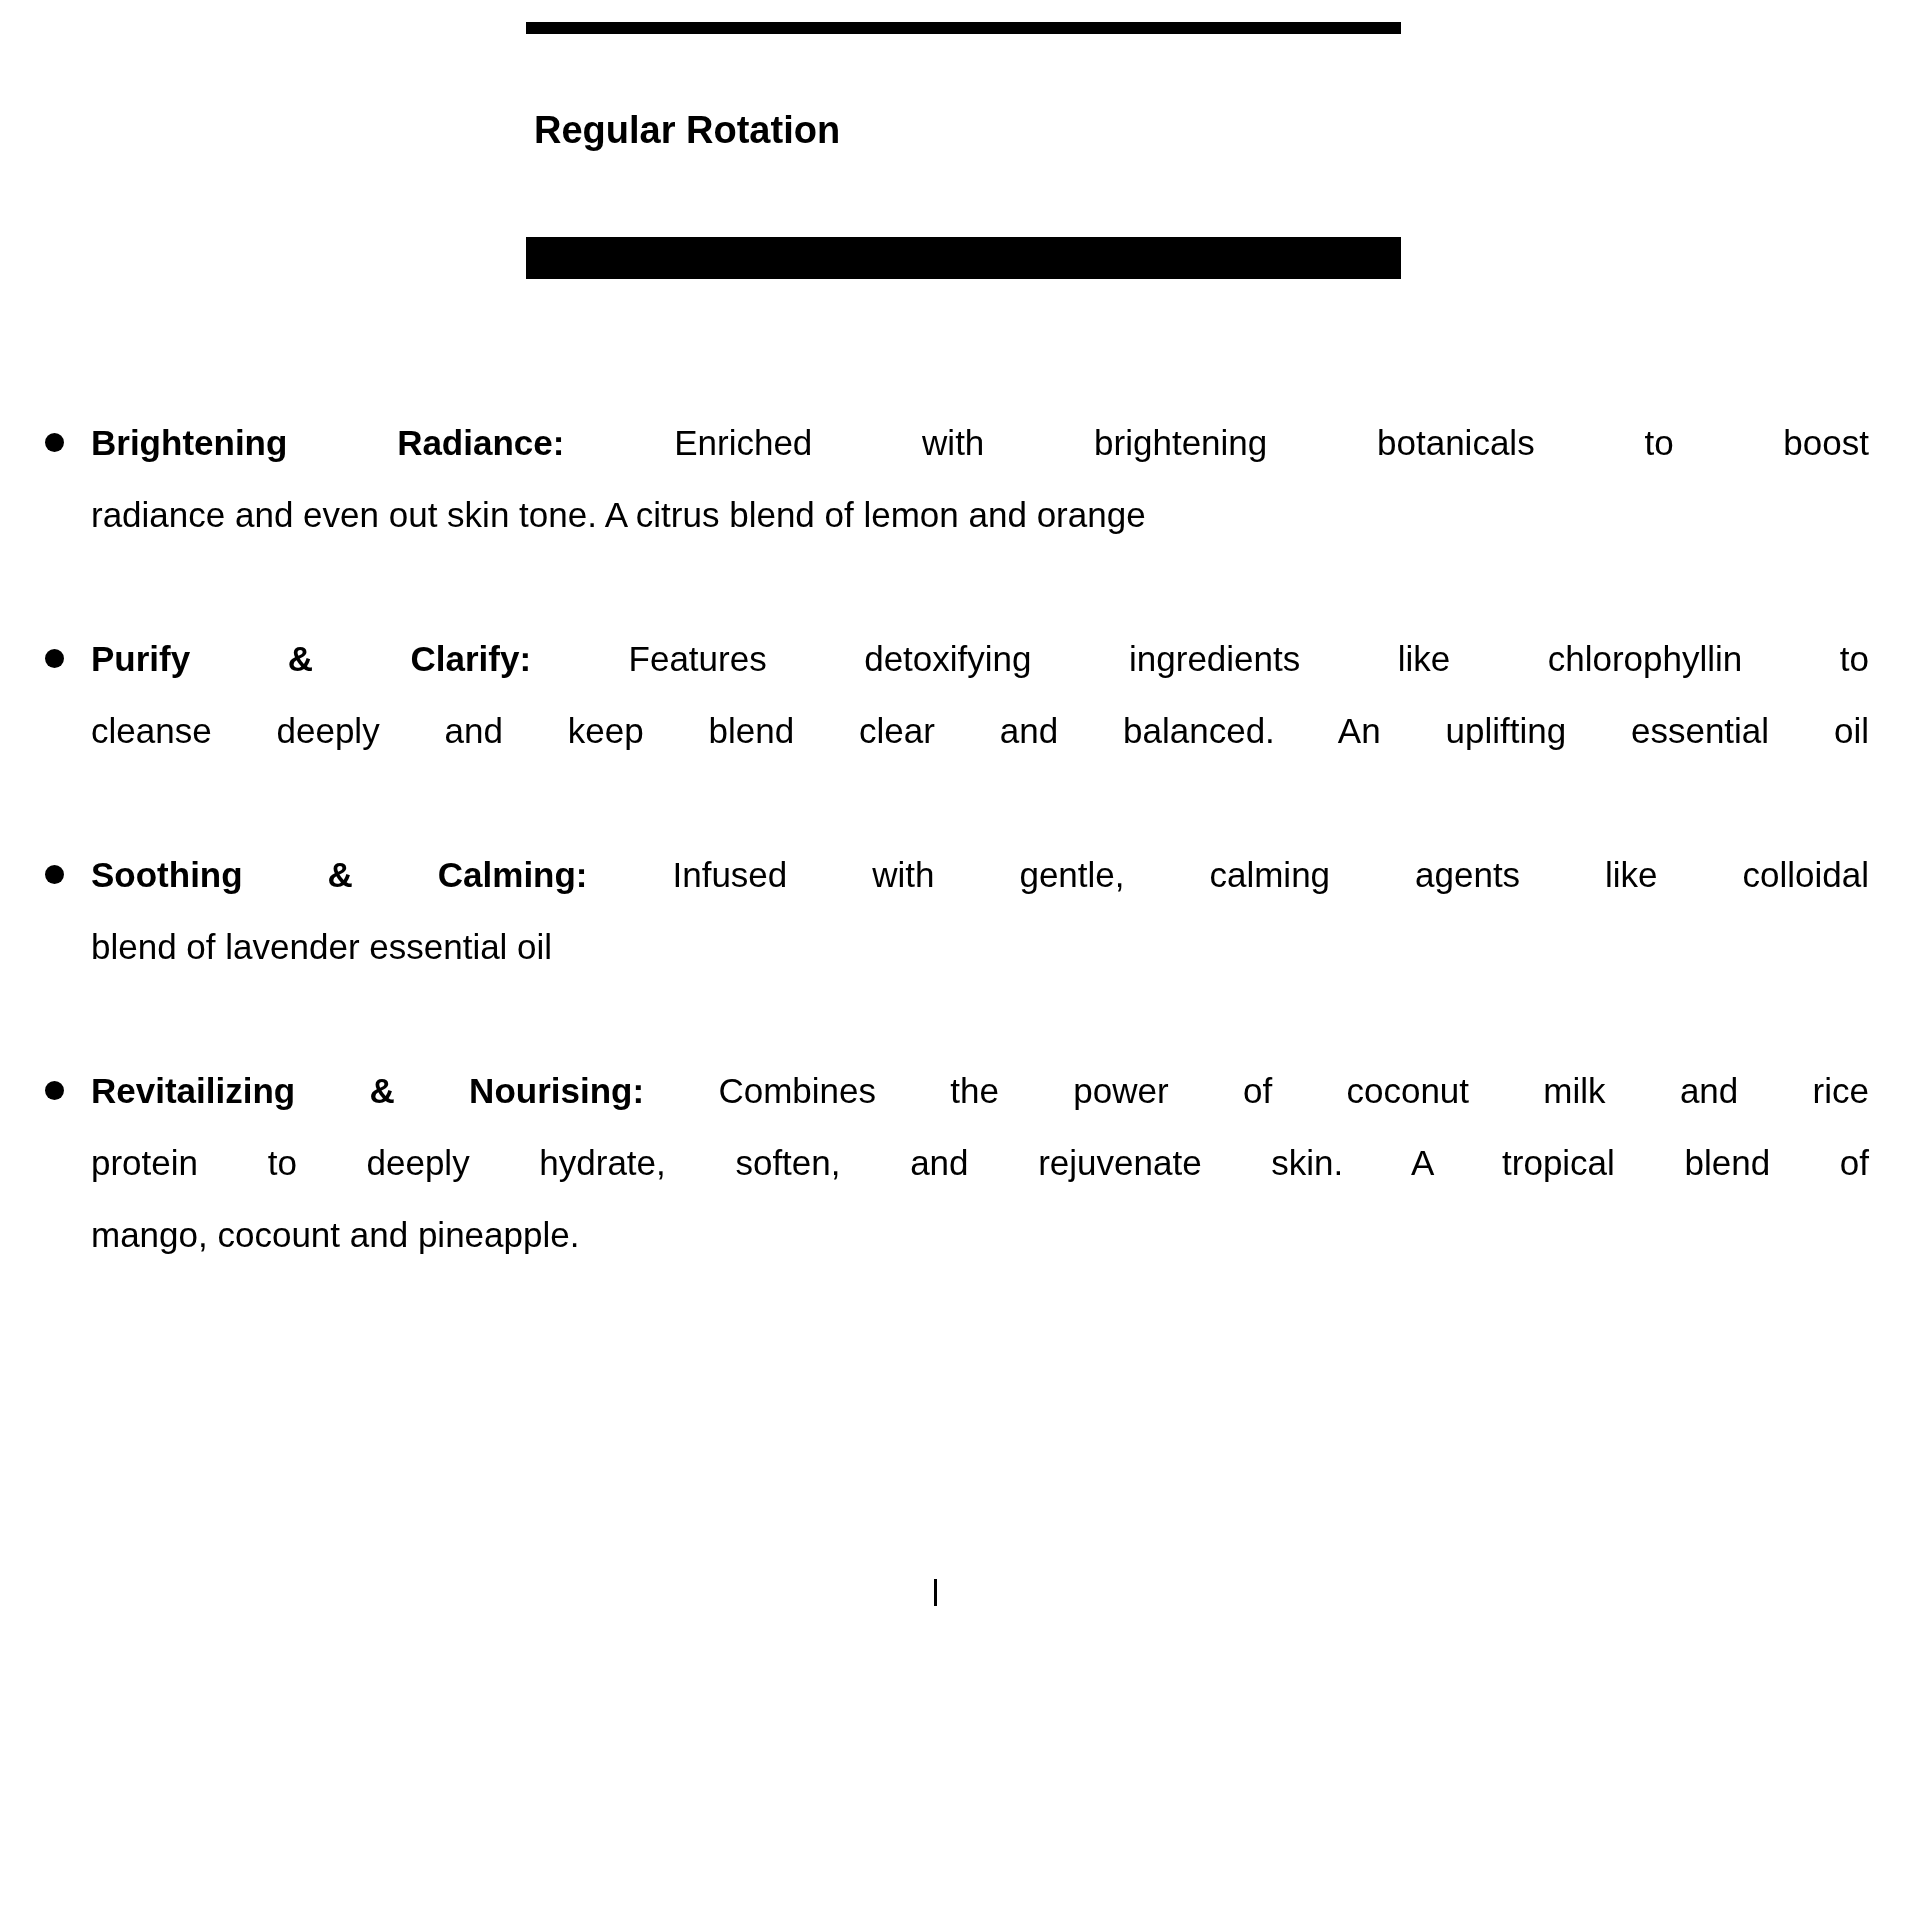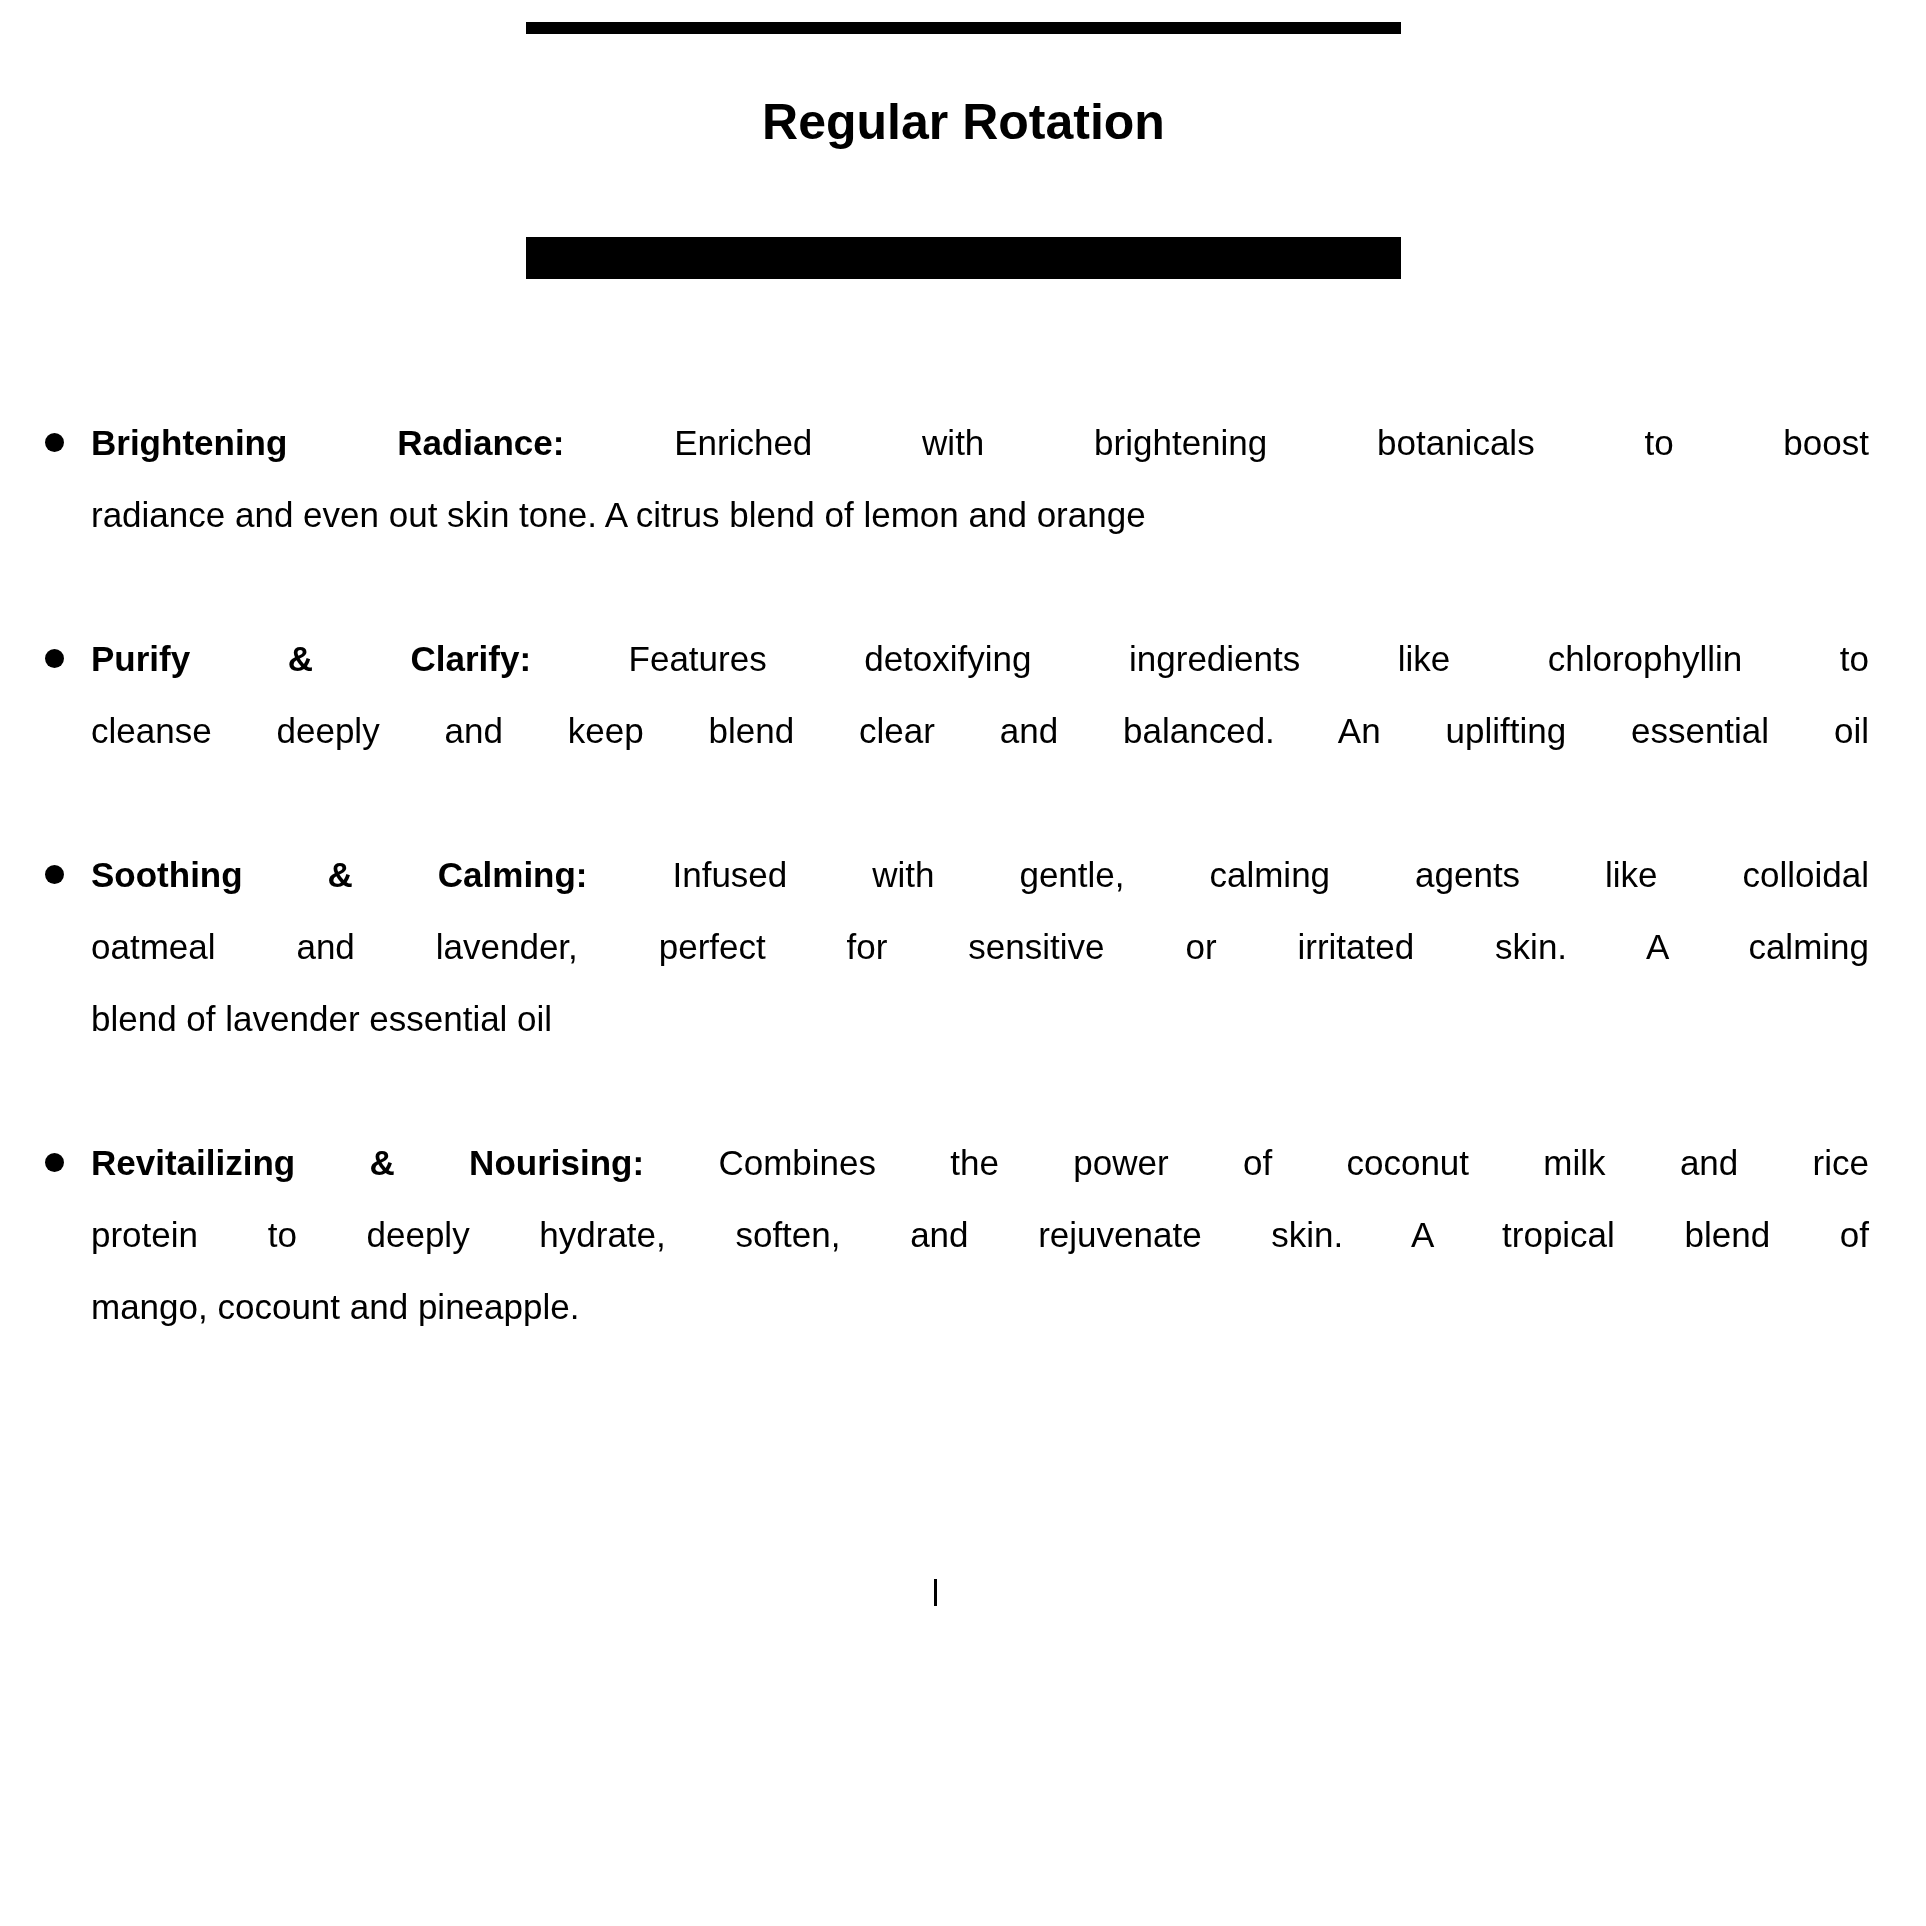--- a/index.html
+++ b/index.html
@@ -29,25 +29,24 @@
     top: 237px;
     width: 875px;
     height: 42px;
     background: #000000;
   }
   .heading {
     position: absolute;
     left: 526px;
     width: 875px;
     top: 91px;
-    text-align: center;
     font-weight: bold;
-    font-size: 50px;
+    font-size: 38px;
     line-height: 62px;
-    margin: 0;
+    margin: 8px;
   }
   .heading span {
     display: block;
   }
   .list {
     position: absolute;
     left: 0;
     top: 407px;
     width: 1926px;
     margin: 0;
@@ -120,21 +119,20 @@
     <span class="bullet"></span>
     <div class="item-body">
       <span class="line"><span class="term">Purify &amp; Clarify:</span><span> Features detoxifying ingredients like chlorophyllin to</span></span>
       <span class="line">cleanse deeply and keep blend clear and balanced. An uplifting essential oil</span>
     </div>
   </li>
   <li class="item">
     <span class="bullet"></span>
     <div class="item-body">
       <span class="line"><span class="term">Soothing &amp; Calming:</span><span> Infused with gentle, calming agents like colloidal</span></span>
-      <span class="line">oatmeal and lavender, perfect for sensitive or irritated skin. A calming</span>
       <span class="line last">blend of lavender essential oil</span>
     </div>
   </li>
   <li class="item">
     <span class="bullet"></span>
     <div class="item-body">
       <span class="line"><span class="term">Revitailizing &amp; Nourising:</span><span> Combines the power of coconut milk and rice</span></span>
       <span class="line">protein to deeply hydrate, soften, and rejuvenate skin. A tropical blend of</span>
       <span class="line last">mango, cocount and pineapple.</span>
     </div>

